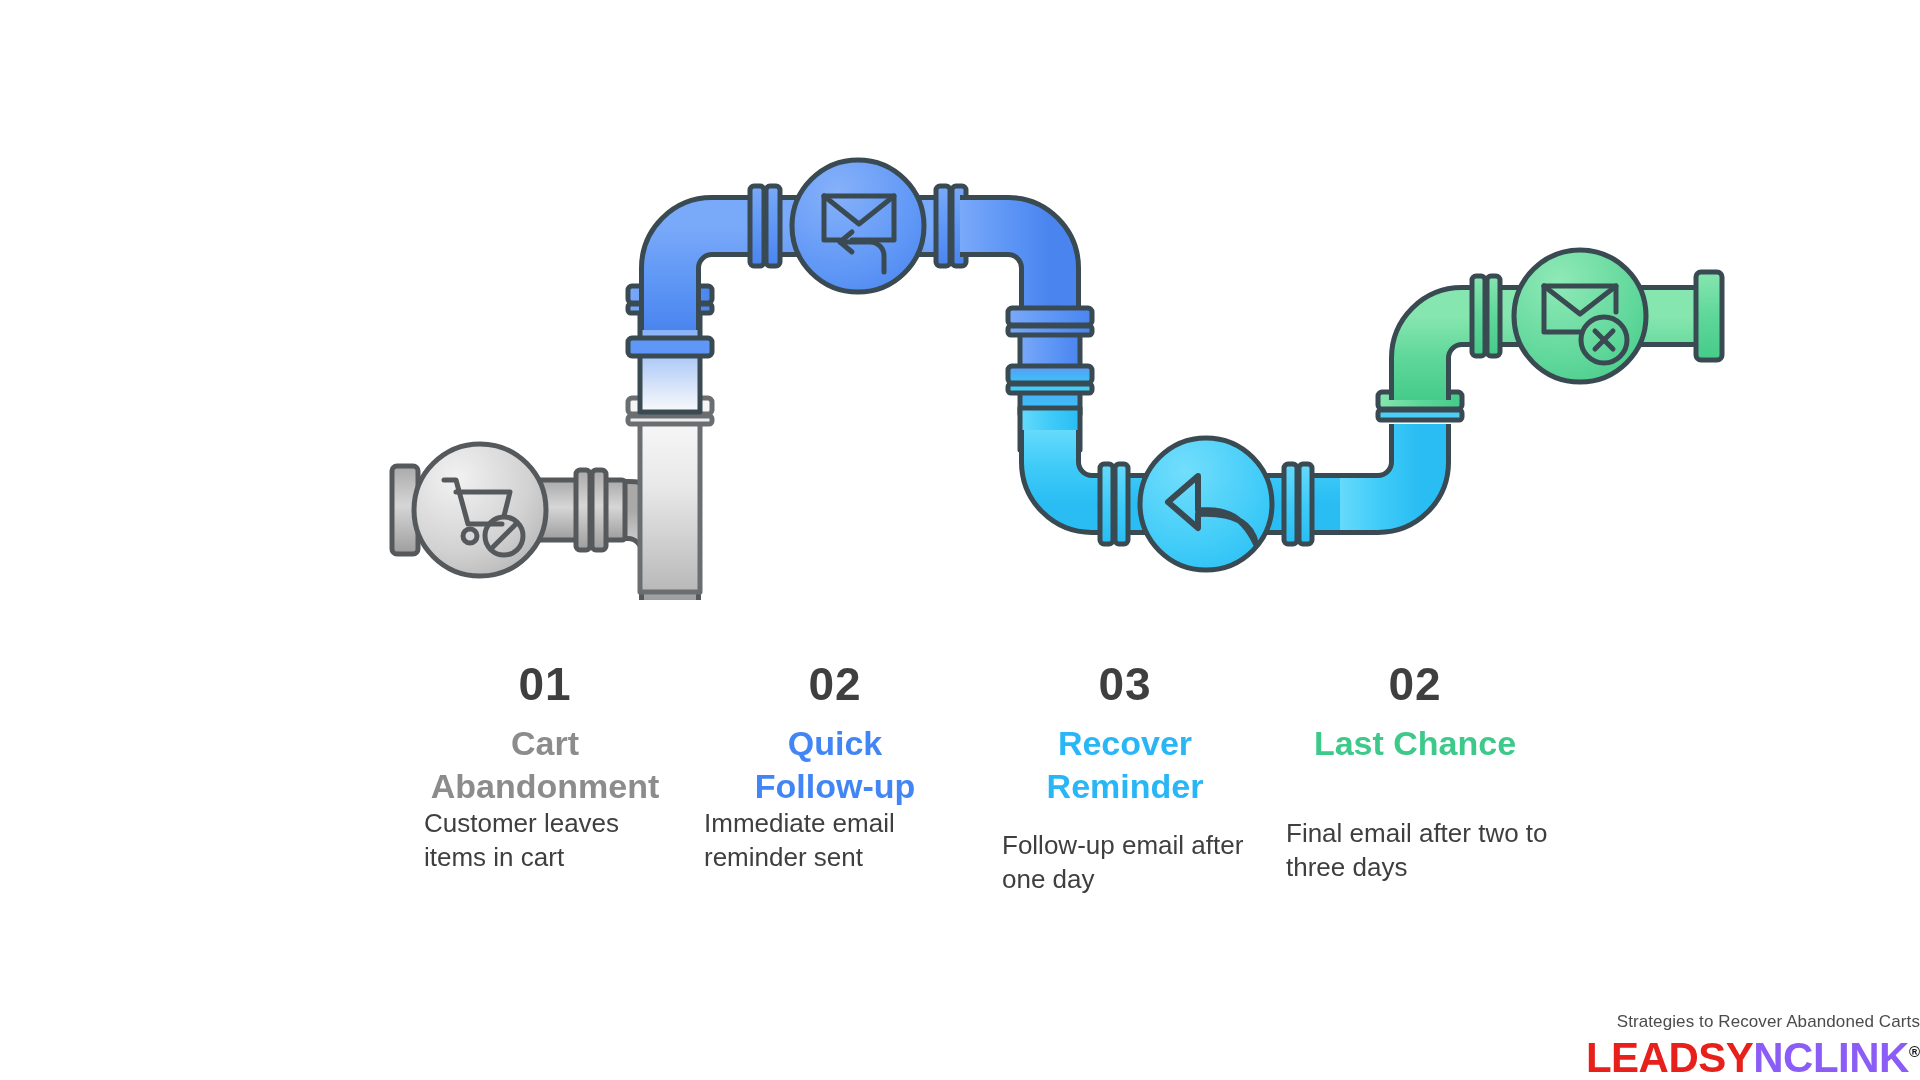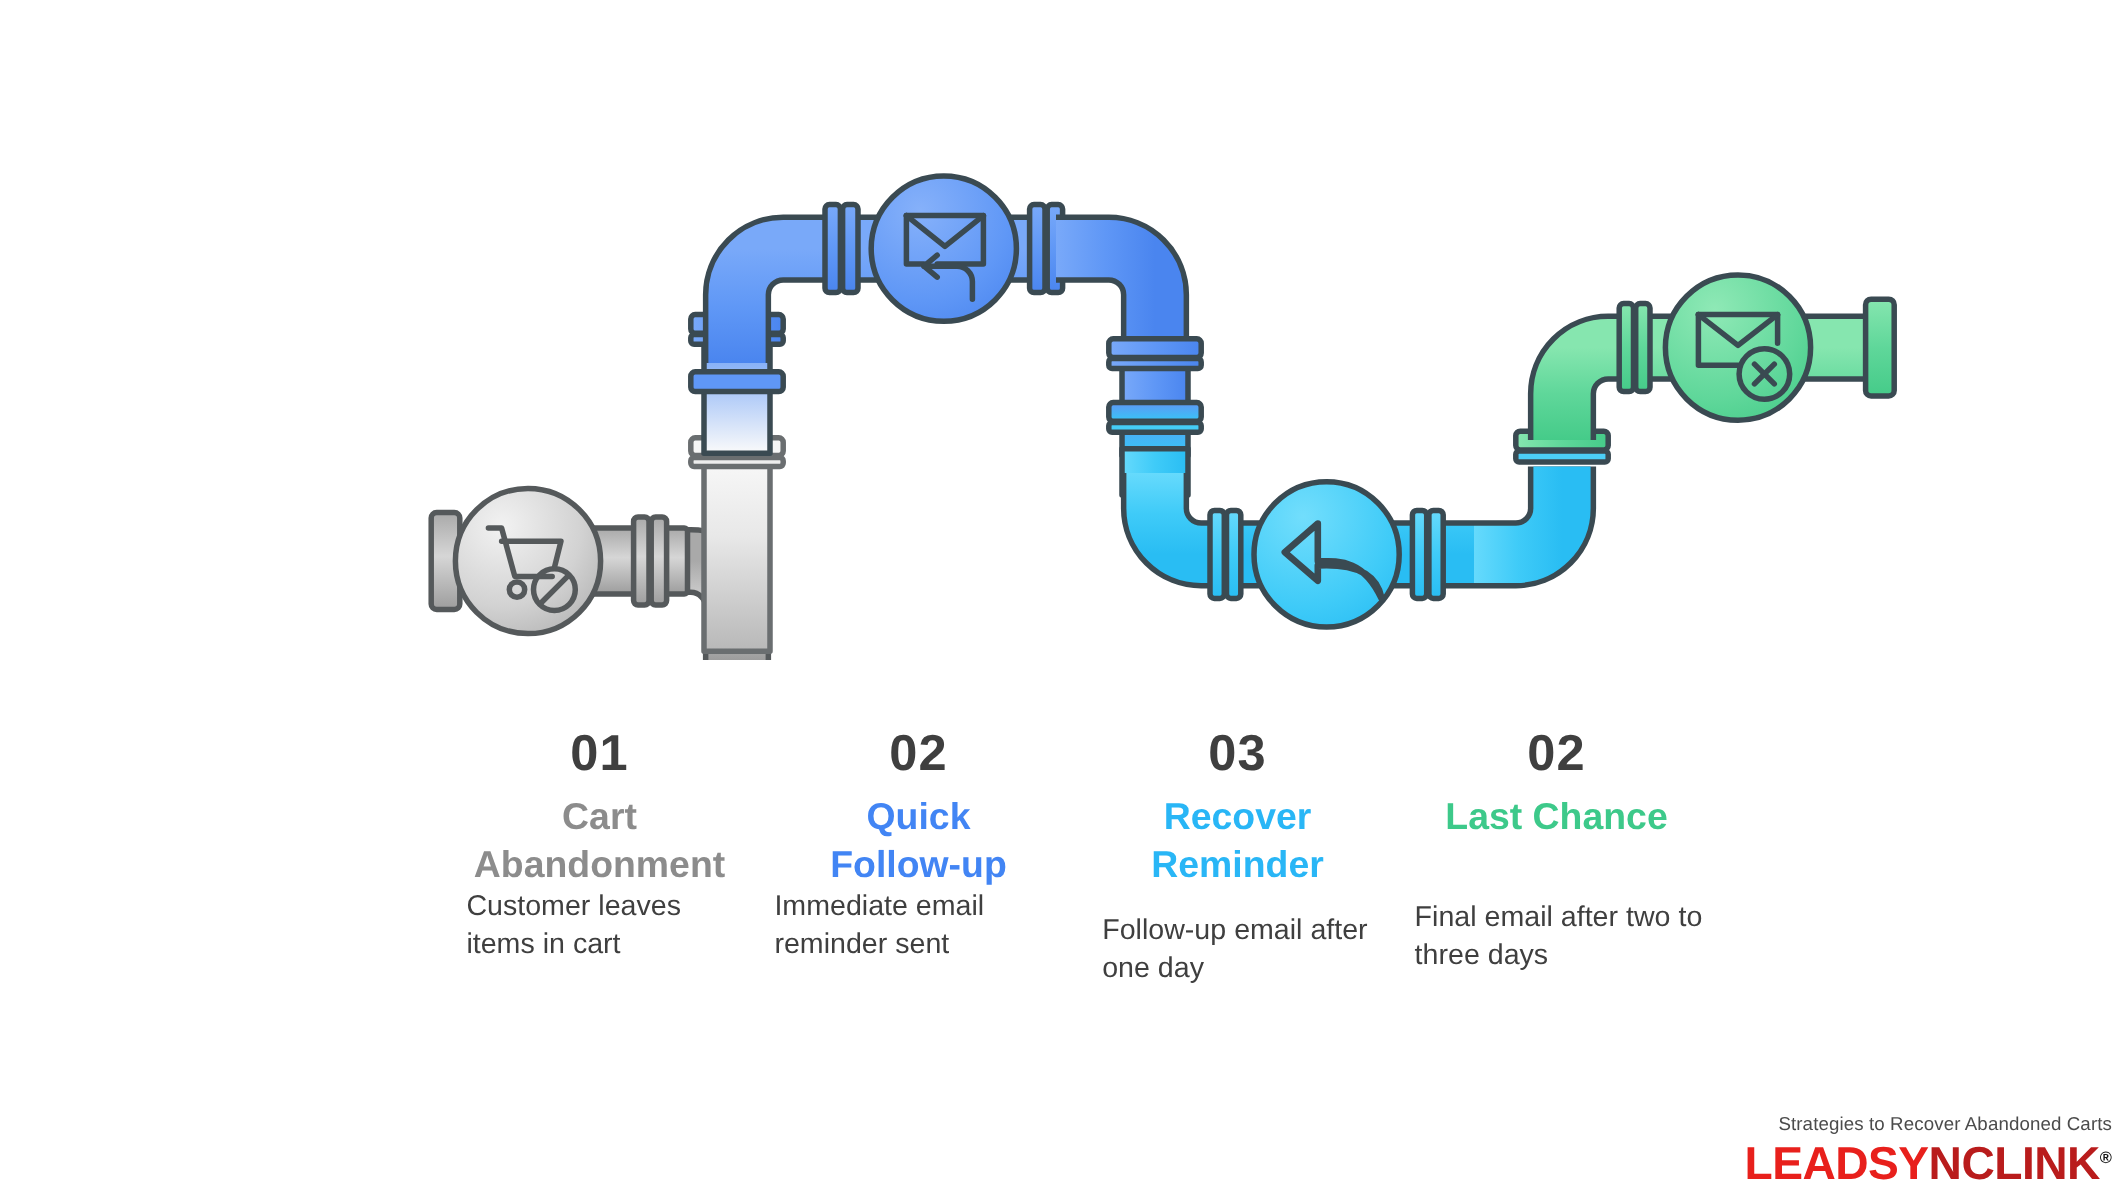--- a/index.html
+++ b/index.html
@@ -101,21 +101,21 @@
   }
   #footer-logo {
     margin-top: 5px;
     font-size: 42px;
     font-weight: bold;
     letter-spacing: -0.5px;
     line-height: 1;
     white-space: nowrap;
   }
   .logo-red   { color: #e8201c; }
-  .logo-black { color: #b91c1c; }
+  .logo-black { color: #8b5cf6; }
   .logo-reg {
     font-size: 15px;
     vertical-align: super;
     color: #141414;
     font-weight: bold;
     letter-spacing: 0;
   }
 </style>
 </head>
 <body>

